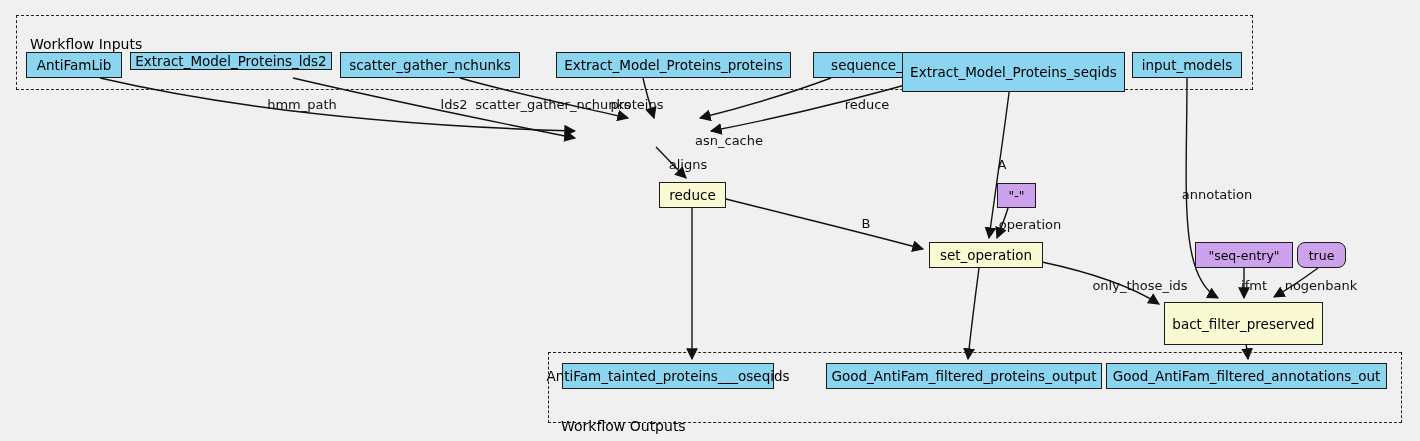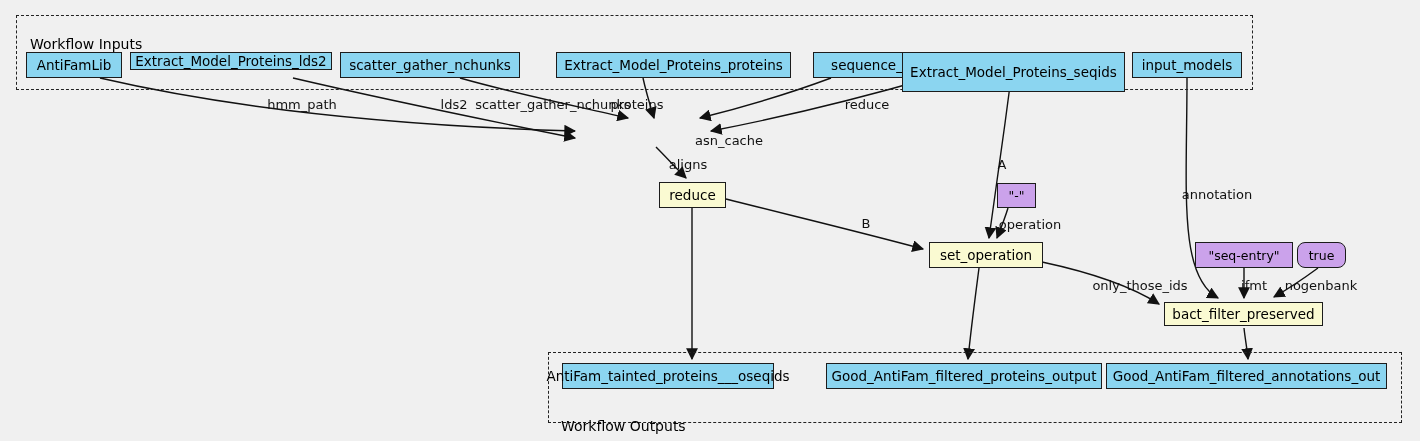--- a/index.html
+++ b/index.html
@@ -94,21 +94,21 @@
   <div class="node io" style="left:26px; top:52px; width:96px; height:26px;">AntiFamLib</div>
   <div class="node io" style="left:130px; top:52px; width:202px; height:18px;">Extract_Model_Proteins_lds2</div>
   <div class="node io" style="left:340px; top:52px; width:180px; height:26px;">scatter_gather_nchunks</div>
   <div class="node io" style="left:556px; top:52px; width:235px; height:26px;">Extract_Model_Proteins_proteins</div>
   <div class="node io" style="left:768px; top:52px; width:148px; height:26px;margin-left:45px;">sequence_cache</div>
   <div class="node io" style="left:902px; top:52px; width:223px; height:40px;">Extract_Model_Proteins_seqids</div>
   <div class="node io" style="left:1132px; top:52px; width:110px; height:26px;">input_models</div>
 
   <div class="node step" style="left:659px; top:182px; width:67px; height:26px;">reduce</div>
   <div class="node step" style="left:929px; top:242px; width:114px; height:26px;">set_operation</div>
-  <div class="node step" style="left:1164px; top:302px; width:159px; height:24px;">bact_filter_preserved</div>
+  <div class="node step" style="left:1164px; top:302px; width:159px; height:43px;">bact_filter_preserved</div>
 
   <div class="node def" style="left:997px; top:183px; width:39px; height:25px;">"-"</div>
   <div class="node def" style="left:1195px; top:242px; width:98px; height:26px;">"seq-entry"</div>
   <div class="node def" style="left:1297px; top:242px; width:49px; height:26px;border-radius:8px;">true</div>
 
   <div class="node io" style="left:562px; top:363px; width:212px; height:26px;">AntiFam_tainted_proteins___oseqids</div>
   <div class="node io" style="left:826px; top:363px; width:276px; height:26px;">Good_AntiFam_filtered_proteins_output</div>
   <div class="node io" style="left:1106px; top:363px; width:281px; height:26px;">Good_AntiFam_filtered_annotations_out</div>
 
   <span class="elabel" style="left:302px; top:104px;">hmm_path</span>

